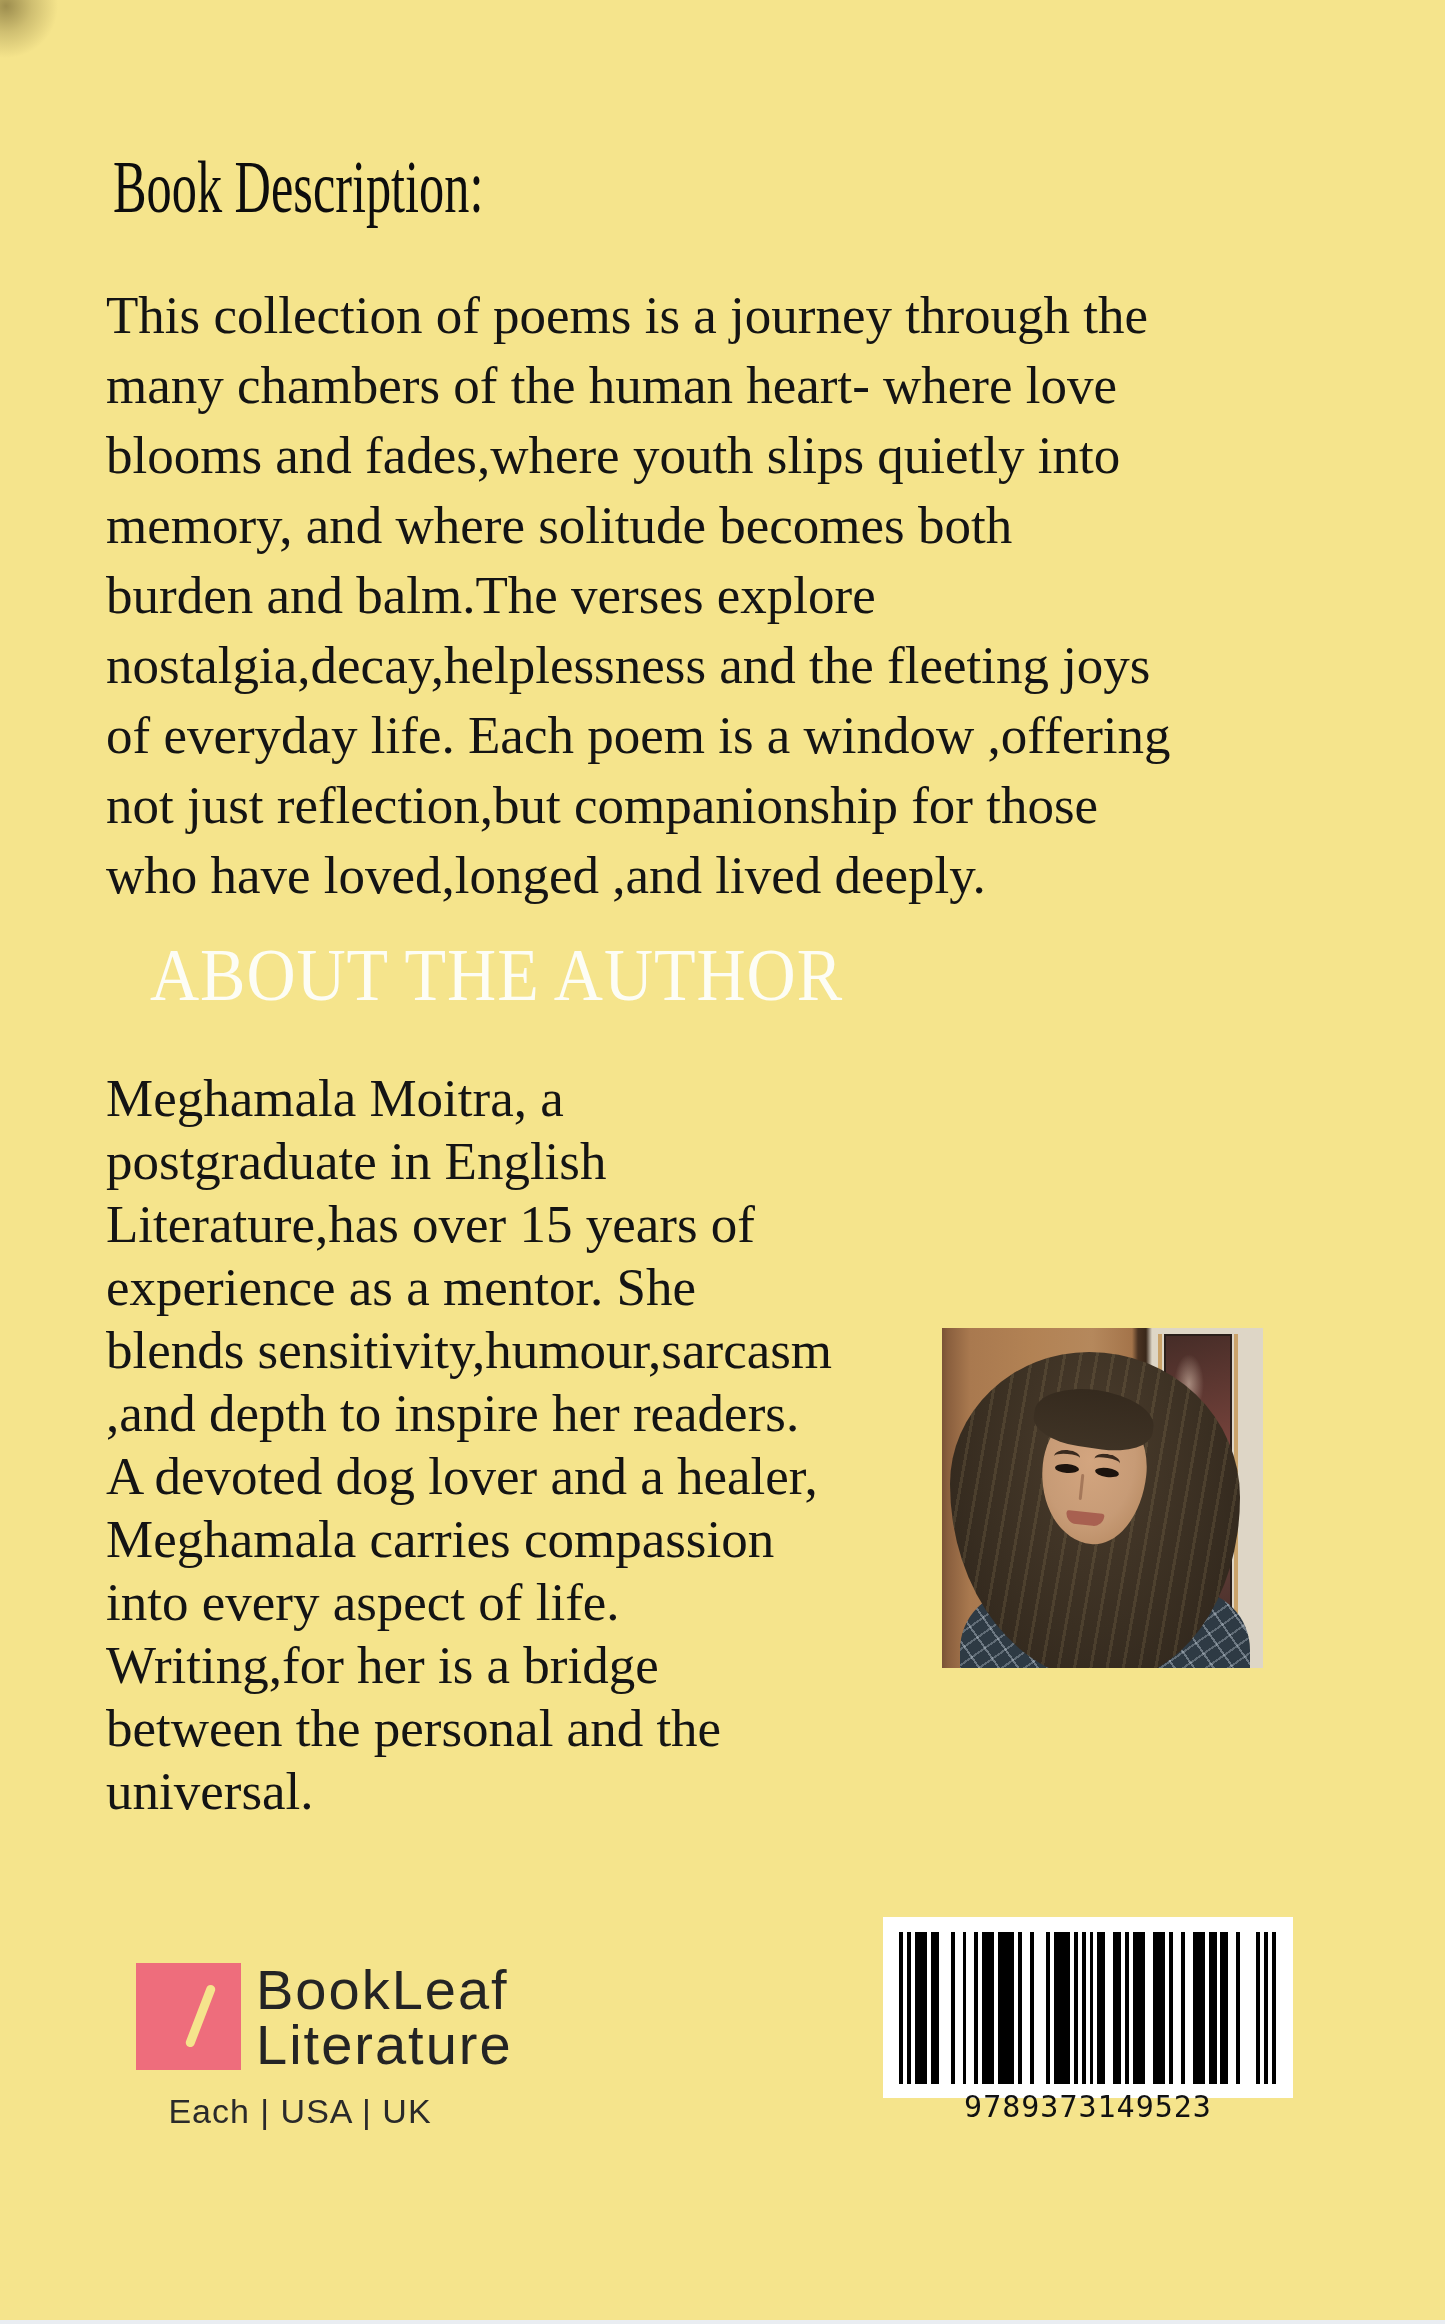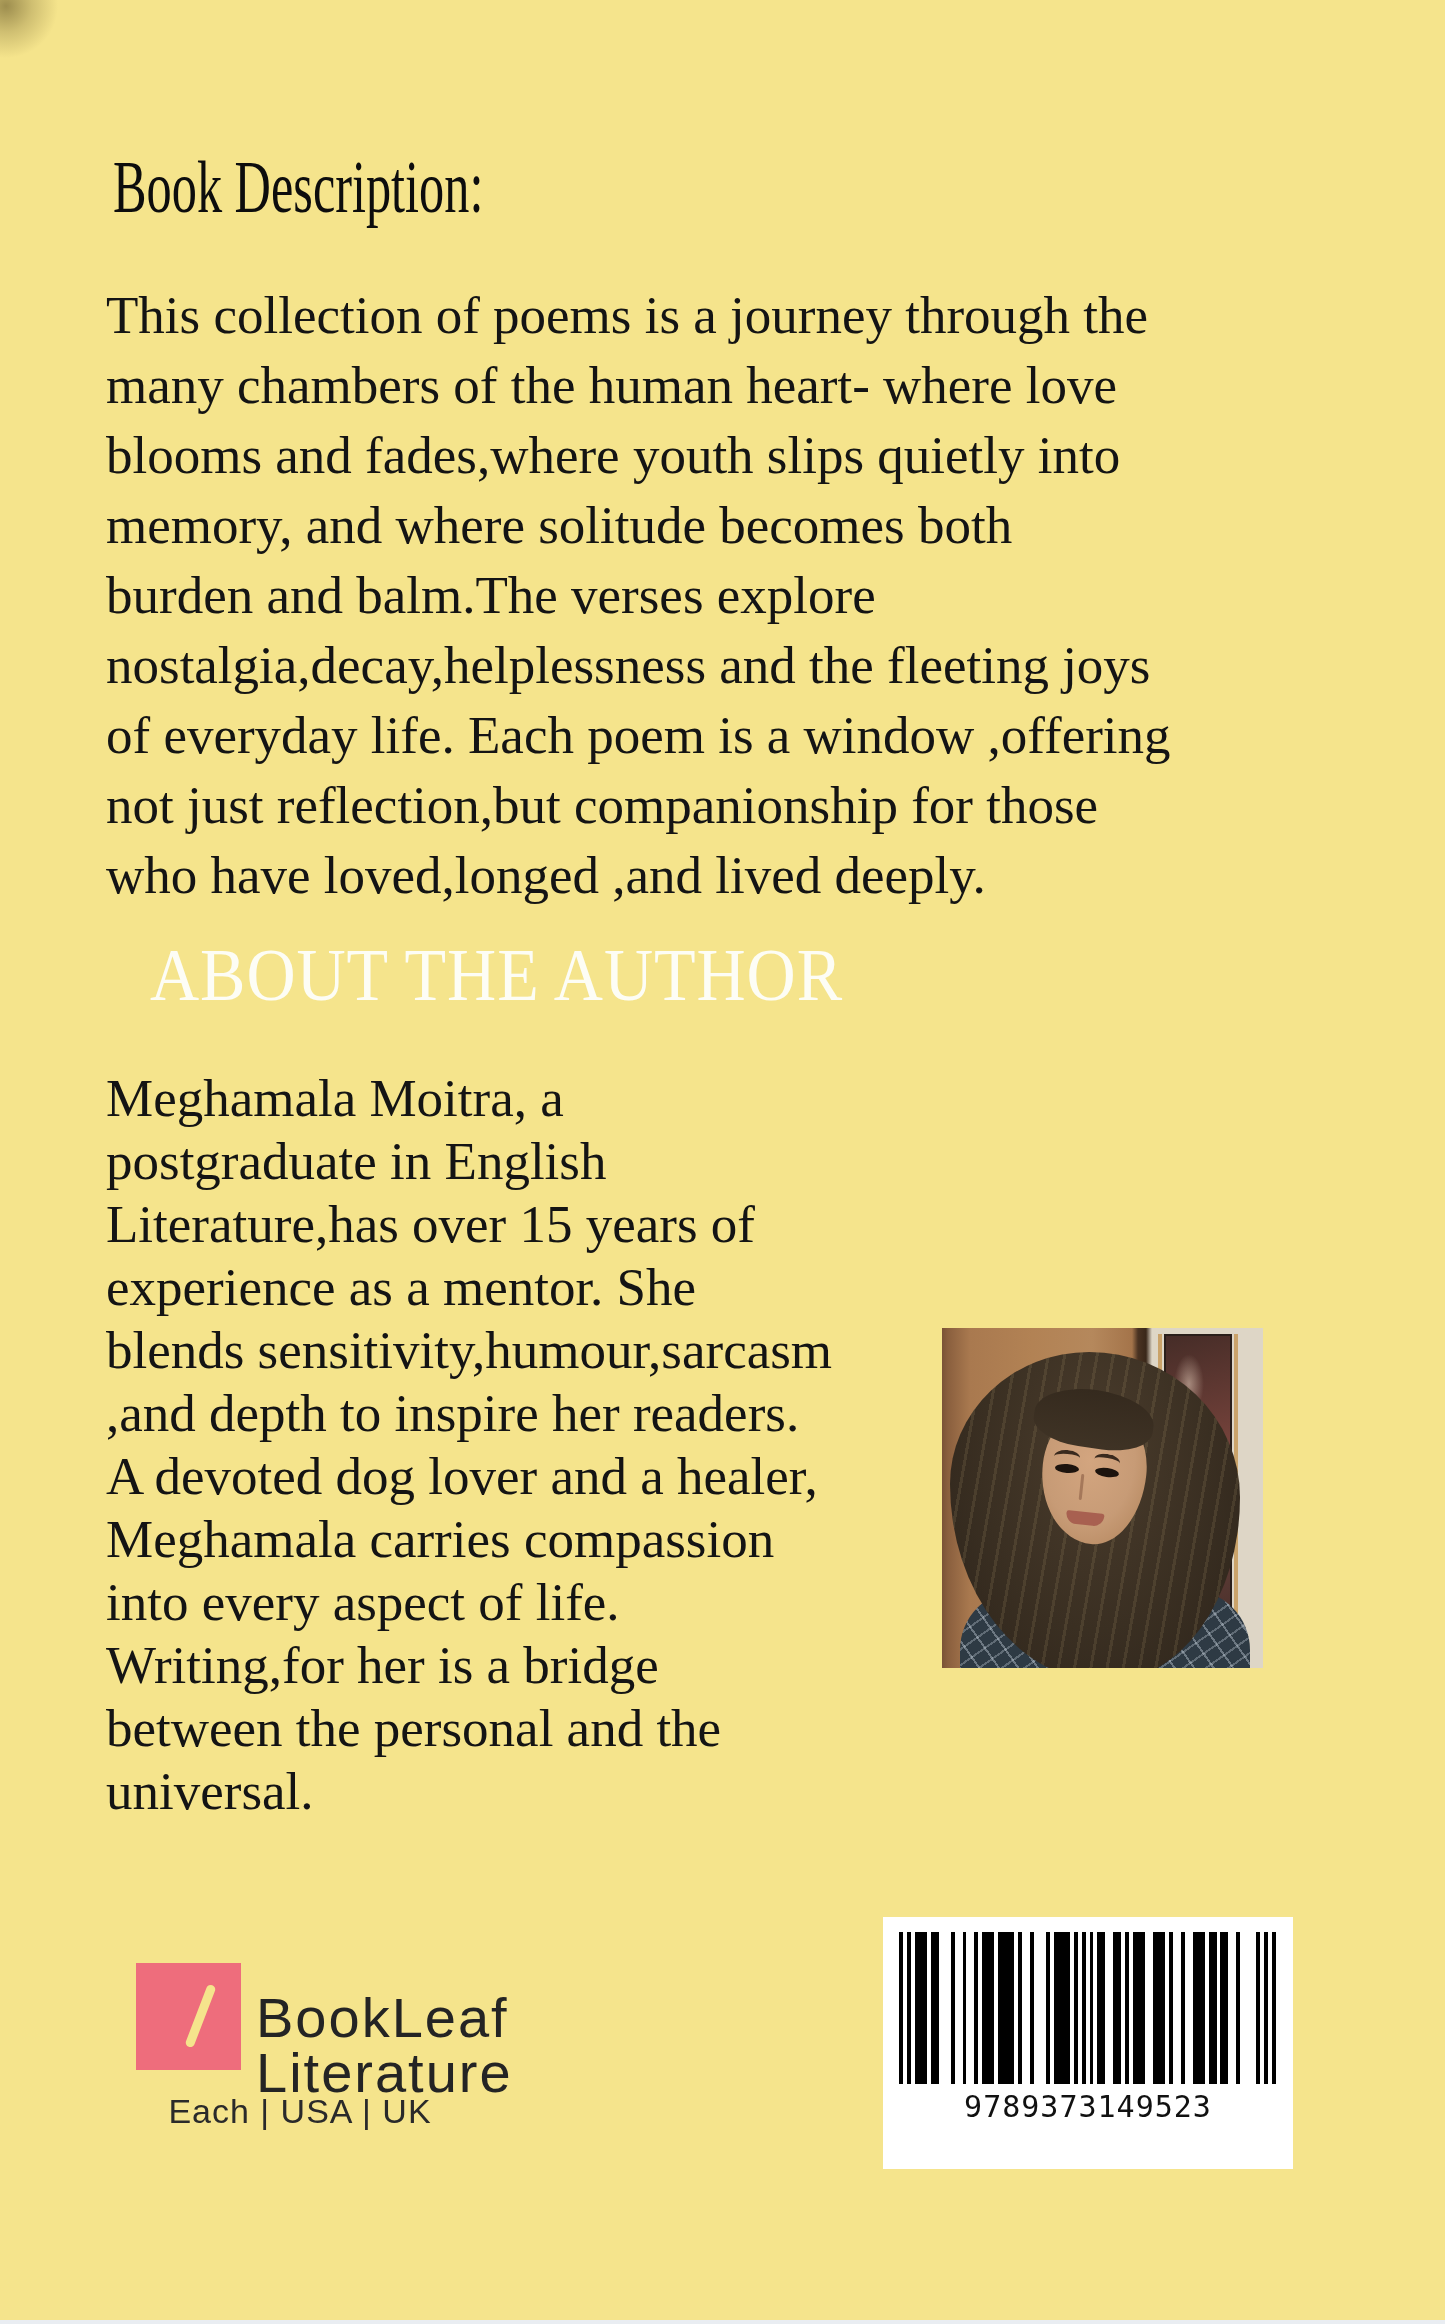--- a/index.html
+++ b/index.html
@@ -98,30 +98,30 @@
   
   .logo-square{position:absolute;left:136px;top:1963px;width:105px;height:107px;background:#EE6D7C;}
   .logo-slash{
     position:absolute;left:60px;top:20px;width:9px;height:66px;background:#F5E48C;
     border-radius:5px;transform:rotate(21deg);transform-origin:center;
     font-size:0;color:transparent;
   }
   .pub-name{
     position:absolute;left:256px;top:1962px;
     font-family:"Liberation Sans", sans-serif;font-size:56px;line-height:55px;
-    color:#242424;letter-spacing:2px;white-space:nowrap;margin-top:28px;
+    color:#242424;letter-spacing:2px;white-space:nowrap;
   }
   .pub-regions{
     position:absolute;left:150px;top:2092px;width:300px;text-align:center;
     font-family:"Liberation Sans", sans-serif;font-size:34px;color:#2a2a2a;letter-spacing:1px;
     white-space:nowrap;
   }
 
   
-  .barcode-box{position:absolute;left:883px;top:1917px;width:410px;height:252px;background:#ffffff;}
+  .barcode-box{position:absolute;left:883px;top:1917px;width:410px;height:181px;background:#ffffff;}
   .bars{position:absolute;left:16px;top:15px;width:378px;height:152px;display:flex;}
   .bars div{height:100%;}
   .bars div.b1{background:#000;}
   .barcode-num{
     position:absolute;left:0;top:172px;width:100%;text-align:center;
     font-family:"DejaVu Sans Mono", monospace;font-size:30px;color:#111;letter-spacing:1px;
   }
 </style>
 </head>
 <body>

